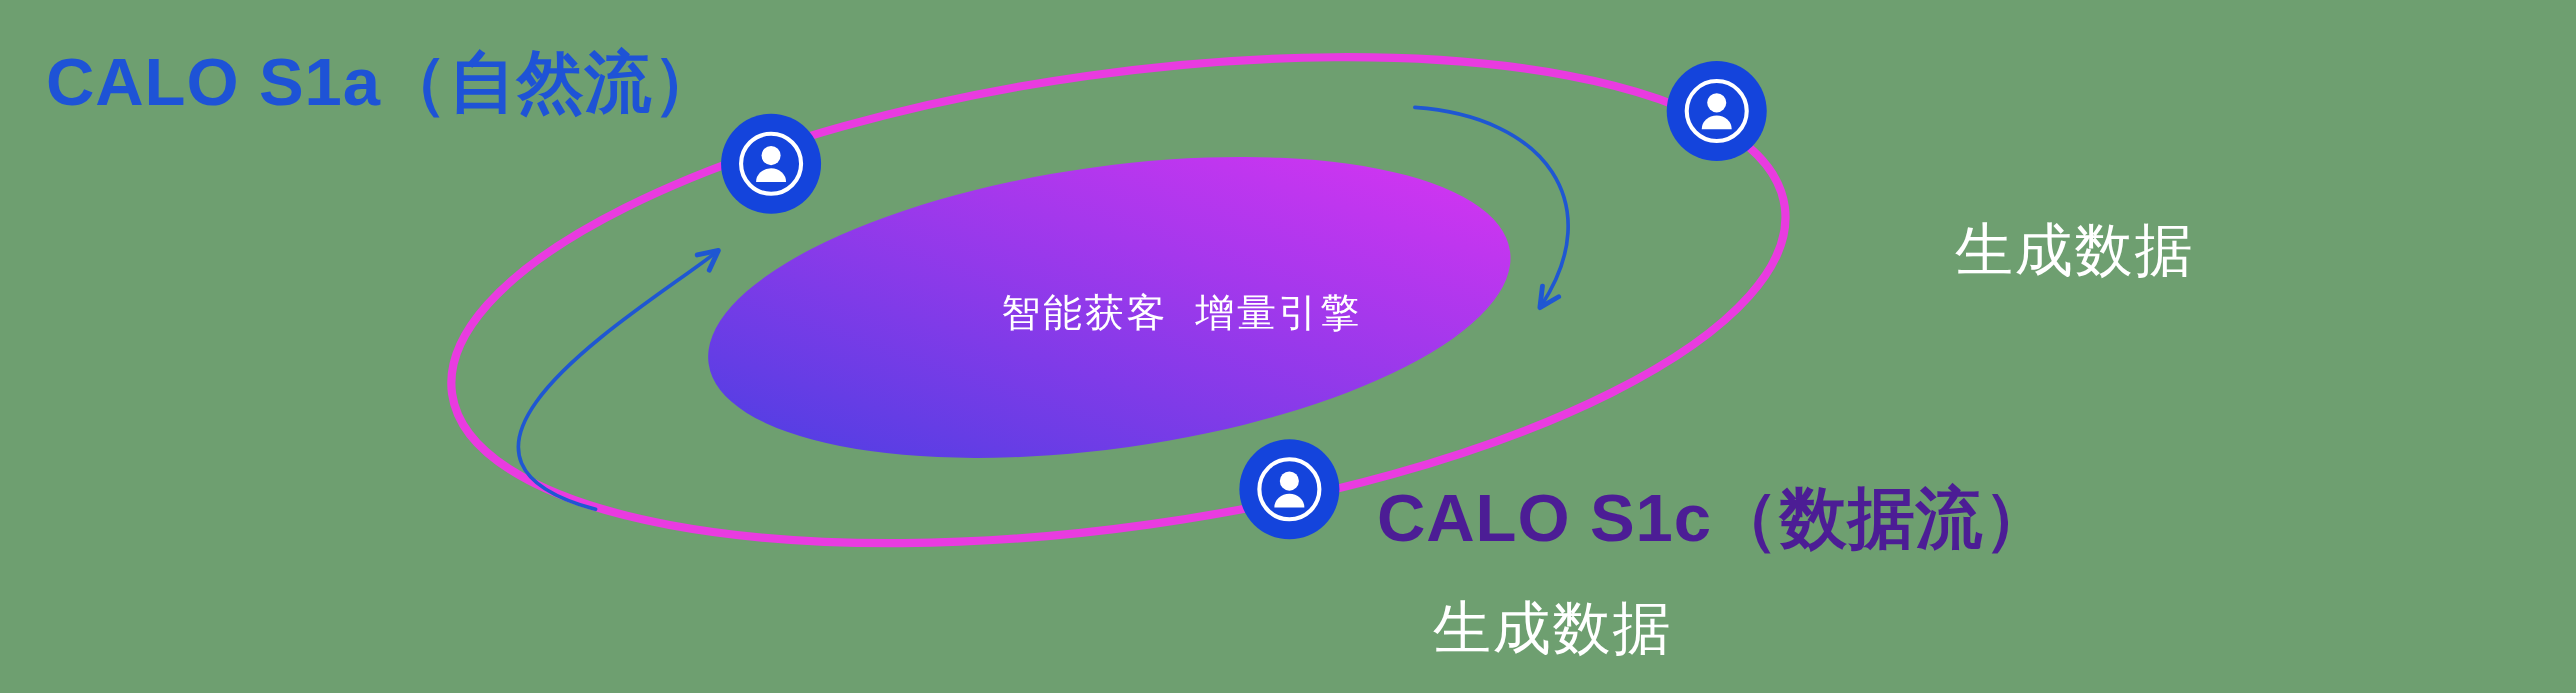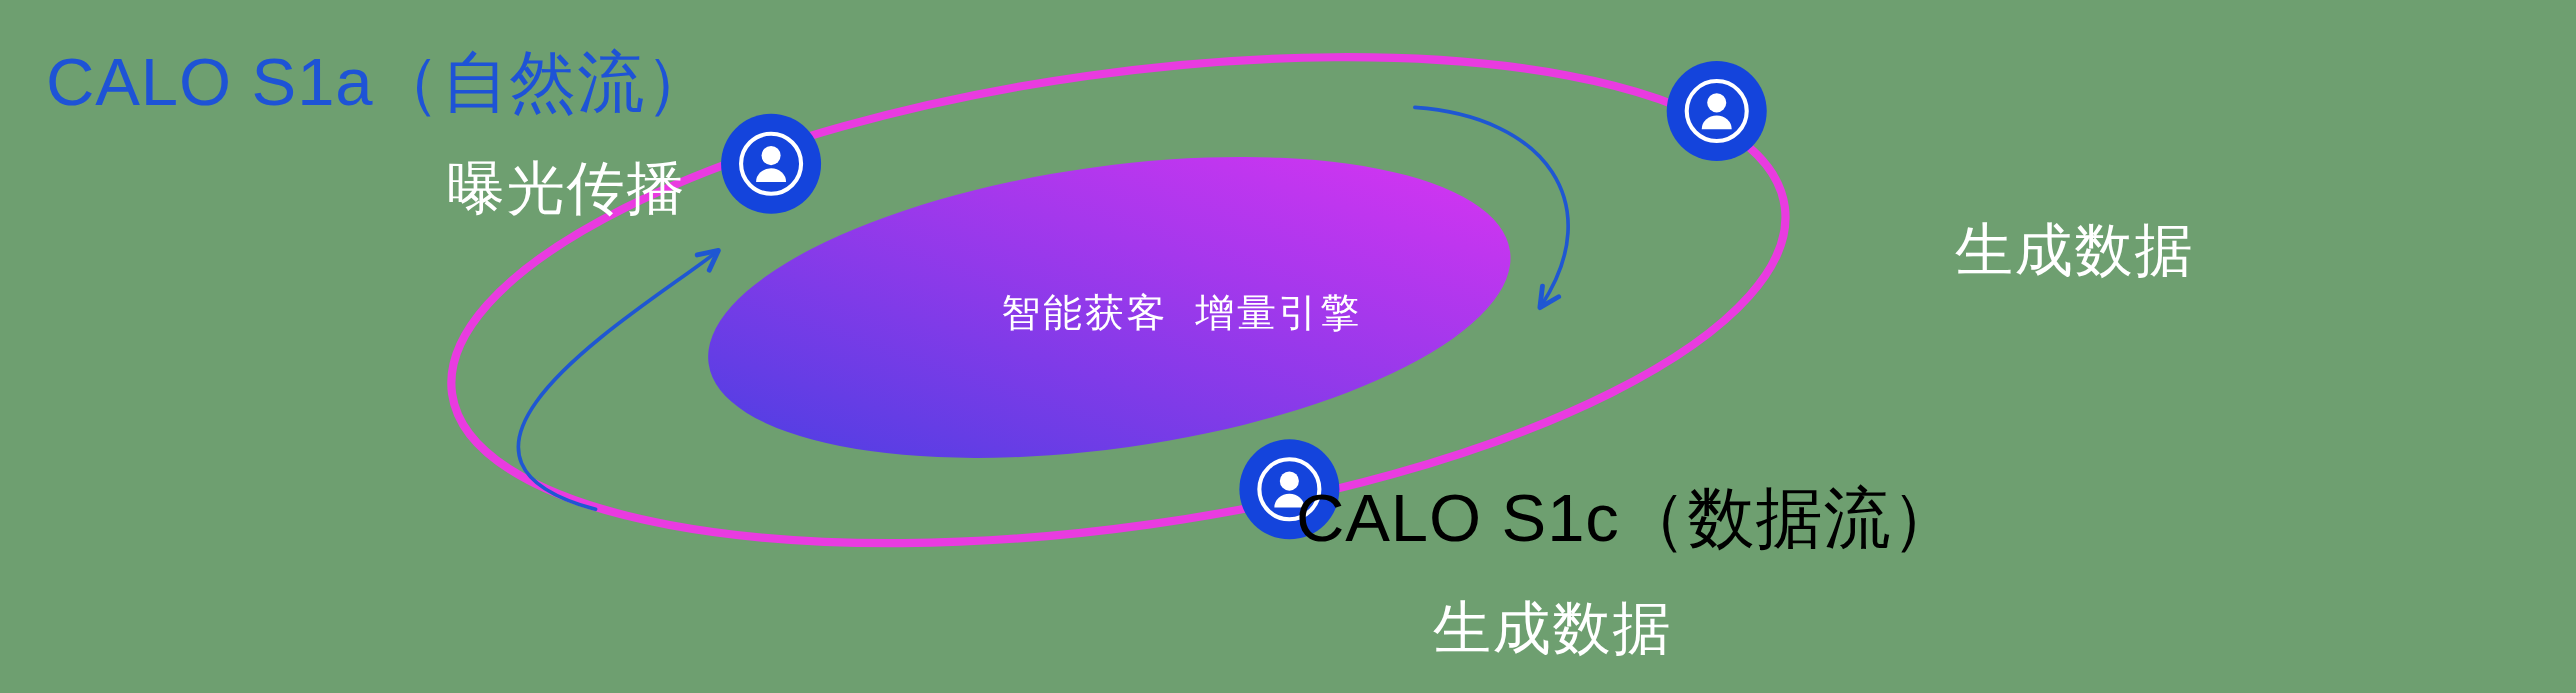--- a/index.html
+++ b/index.html
@@ -18,21 +18,21 @@
     position: absolute;
     inset: 0;
   }
   .lbl {
     position: absolute;
     line-height: 1.12;
     white-space: nowrap;
   }
   .lbl-blue {
     font-size: 67px;
-    font-weight: 400;
+    font-weight: 700;
     letter-spacing: 0.9px;
   }
   .lbl-sub {
     font-size: 58px;
     font-weight: 500;
     letter-spacing: 1.8px;
   }
   .center-title {
     position: absolute;
     left: 998px;
@@ -103,21 +103,20 @@
       <g>
         <circle cy="-9" r="10.5" fill="#ffffff"></circle>
         <path d="M -16.5 20 A 16.5 15 0 0 1 16.5 20 Z" fill="#ffffff"></path>
       </g>
     </g>
   </svg>
 
   <div class="center-sub" style="color: rgb(255, 255, 255);">智能获客  增量引擎</div>
 
   <div class="lbl lbl-blue" style="left: 46px; top: 44px; color: rgb(30, 83, 214);">CALO S1a（自然流）</div>
-  <div class="lbl lbl-sub" style="left: 447px; top: 156px; color: rgb(255, 255, 255);">曝光传播</div>
 
   <div class="lbl lbl-sub" style="left: 1955px; top: 194px; color: rgb(255, 255, 255); margin-top: 24px;">生成数据</div>
 
-  <div class="lbl lbl-blue" style="left: 1296px; top: 480px; color: #000000;">CALO S1c（数据流）</div>
+  <div class="lbl lbl-blue" style="left: 1377px; top: 480px; color: #4c1d95;">CALO S1c（数据流）</div>
   <div class="lbl lbl-sub" style="left: 1433px; top: 596px; color: rgb(255, 255, 255);">生成数据</div>
 
 </div>
 
 
 </body></html>

